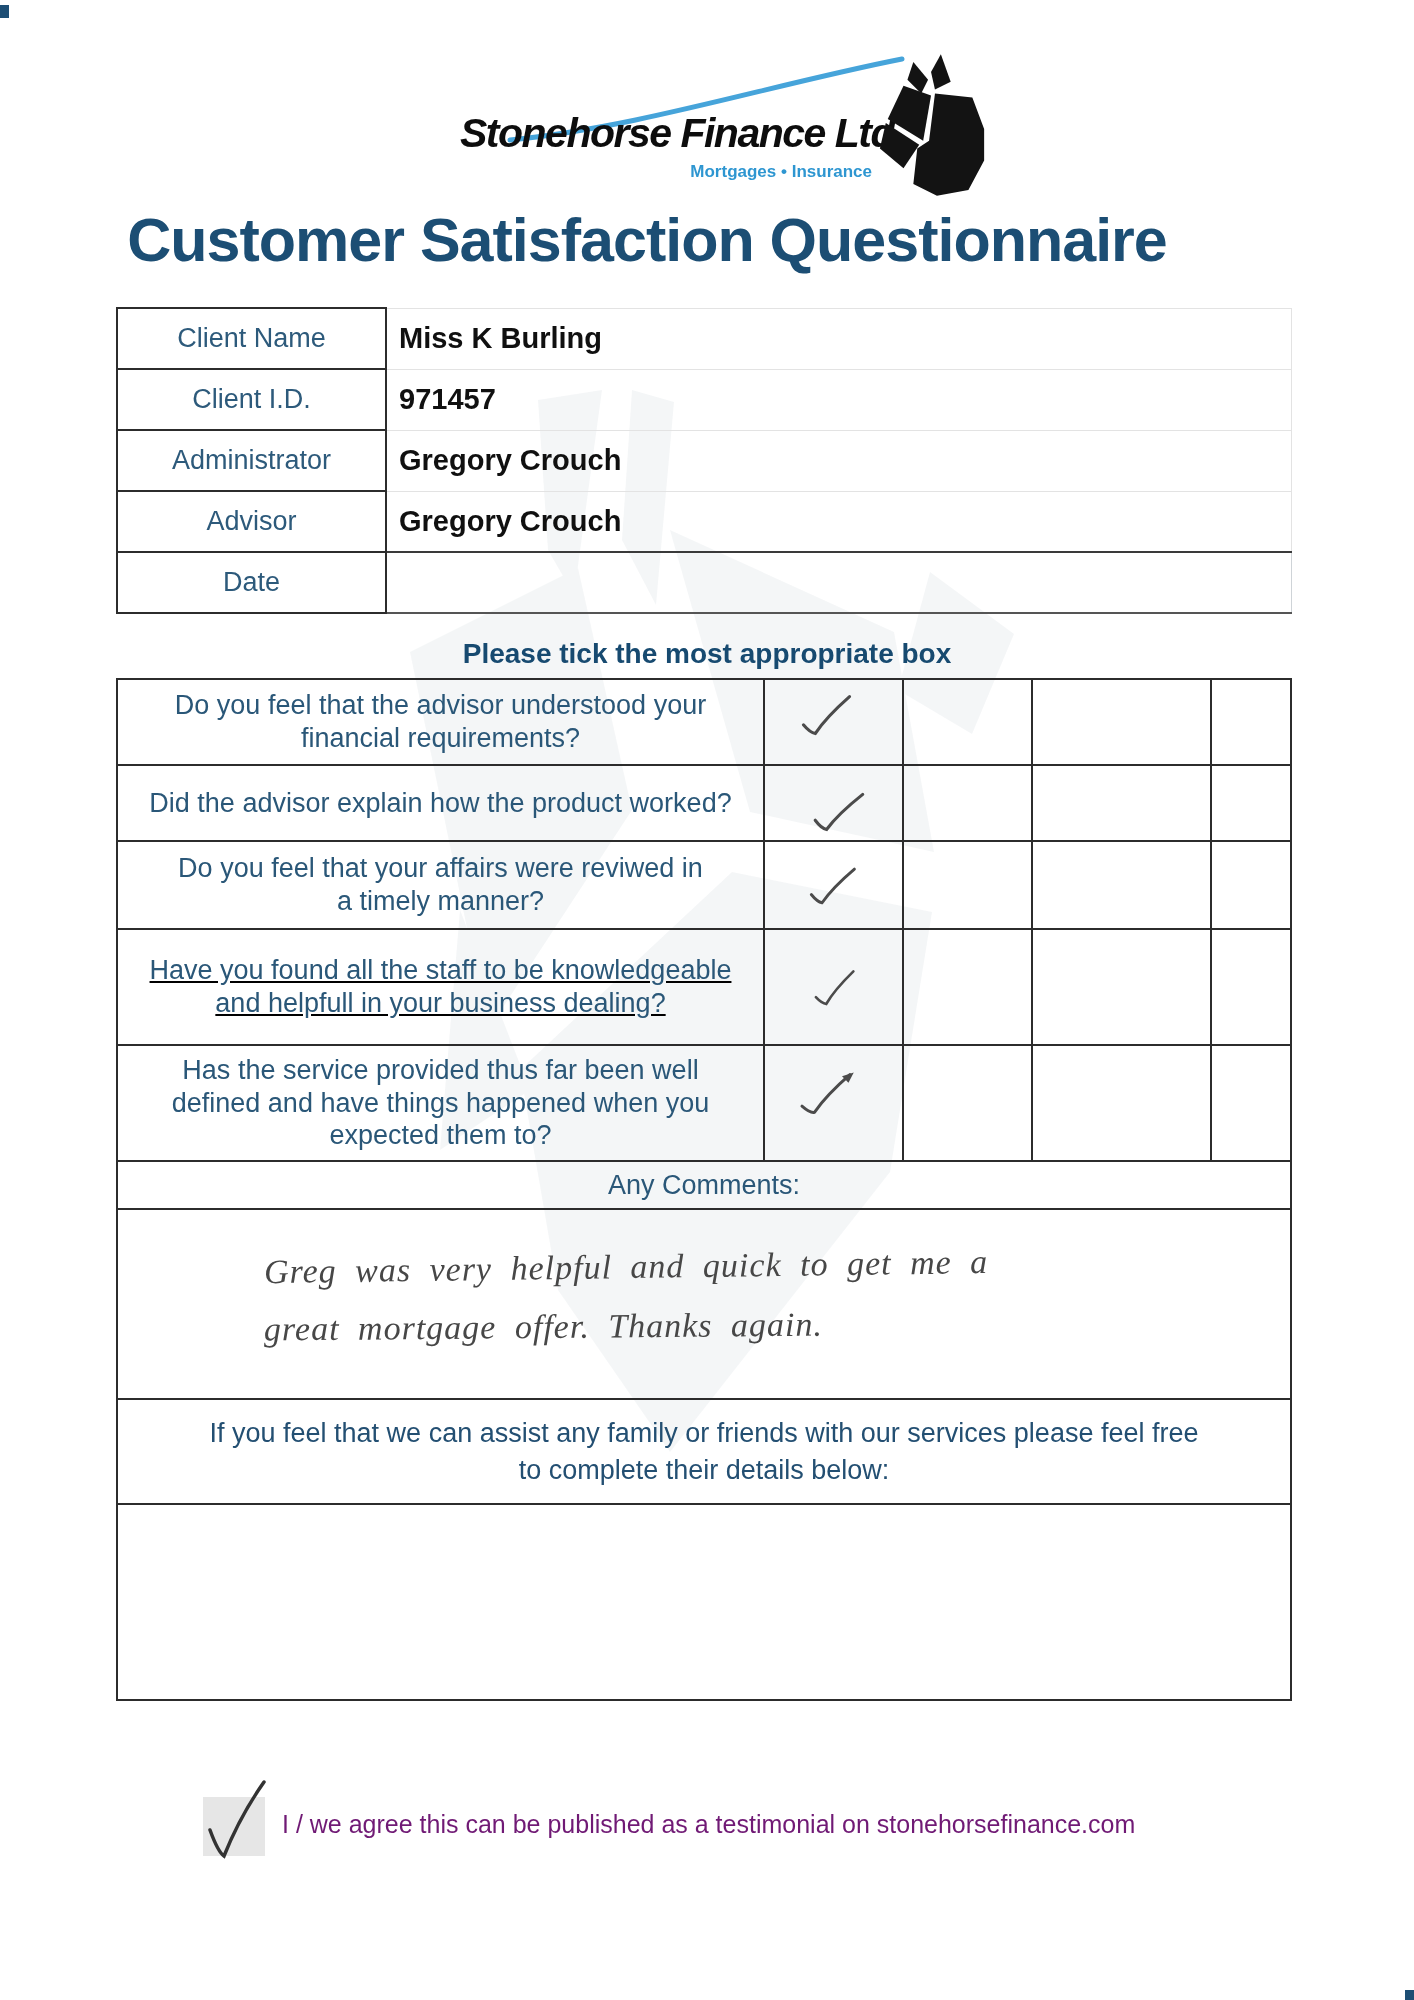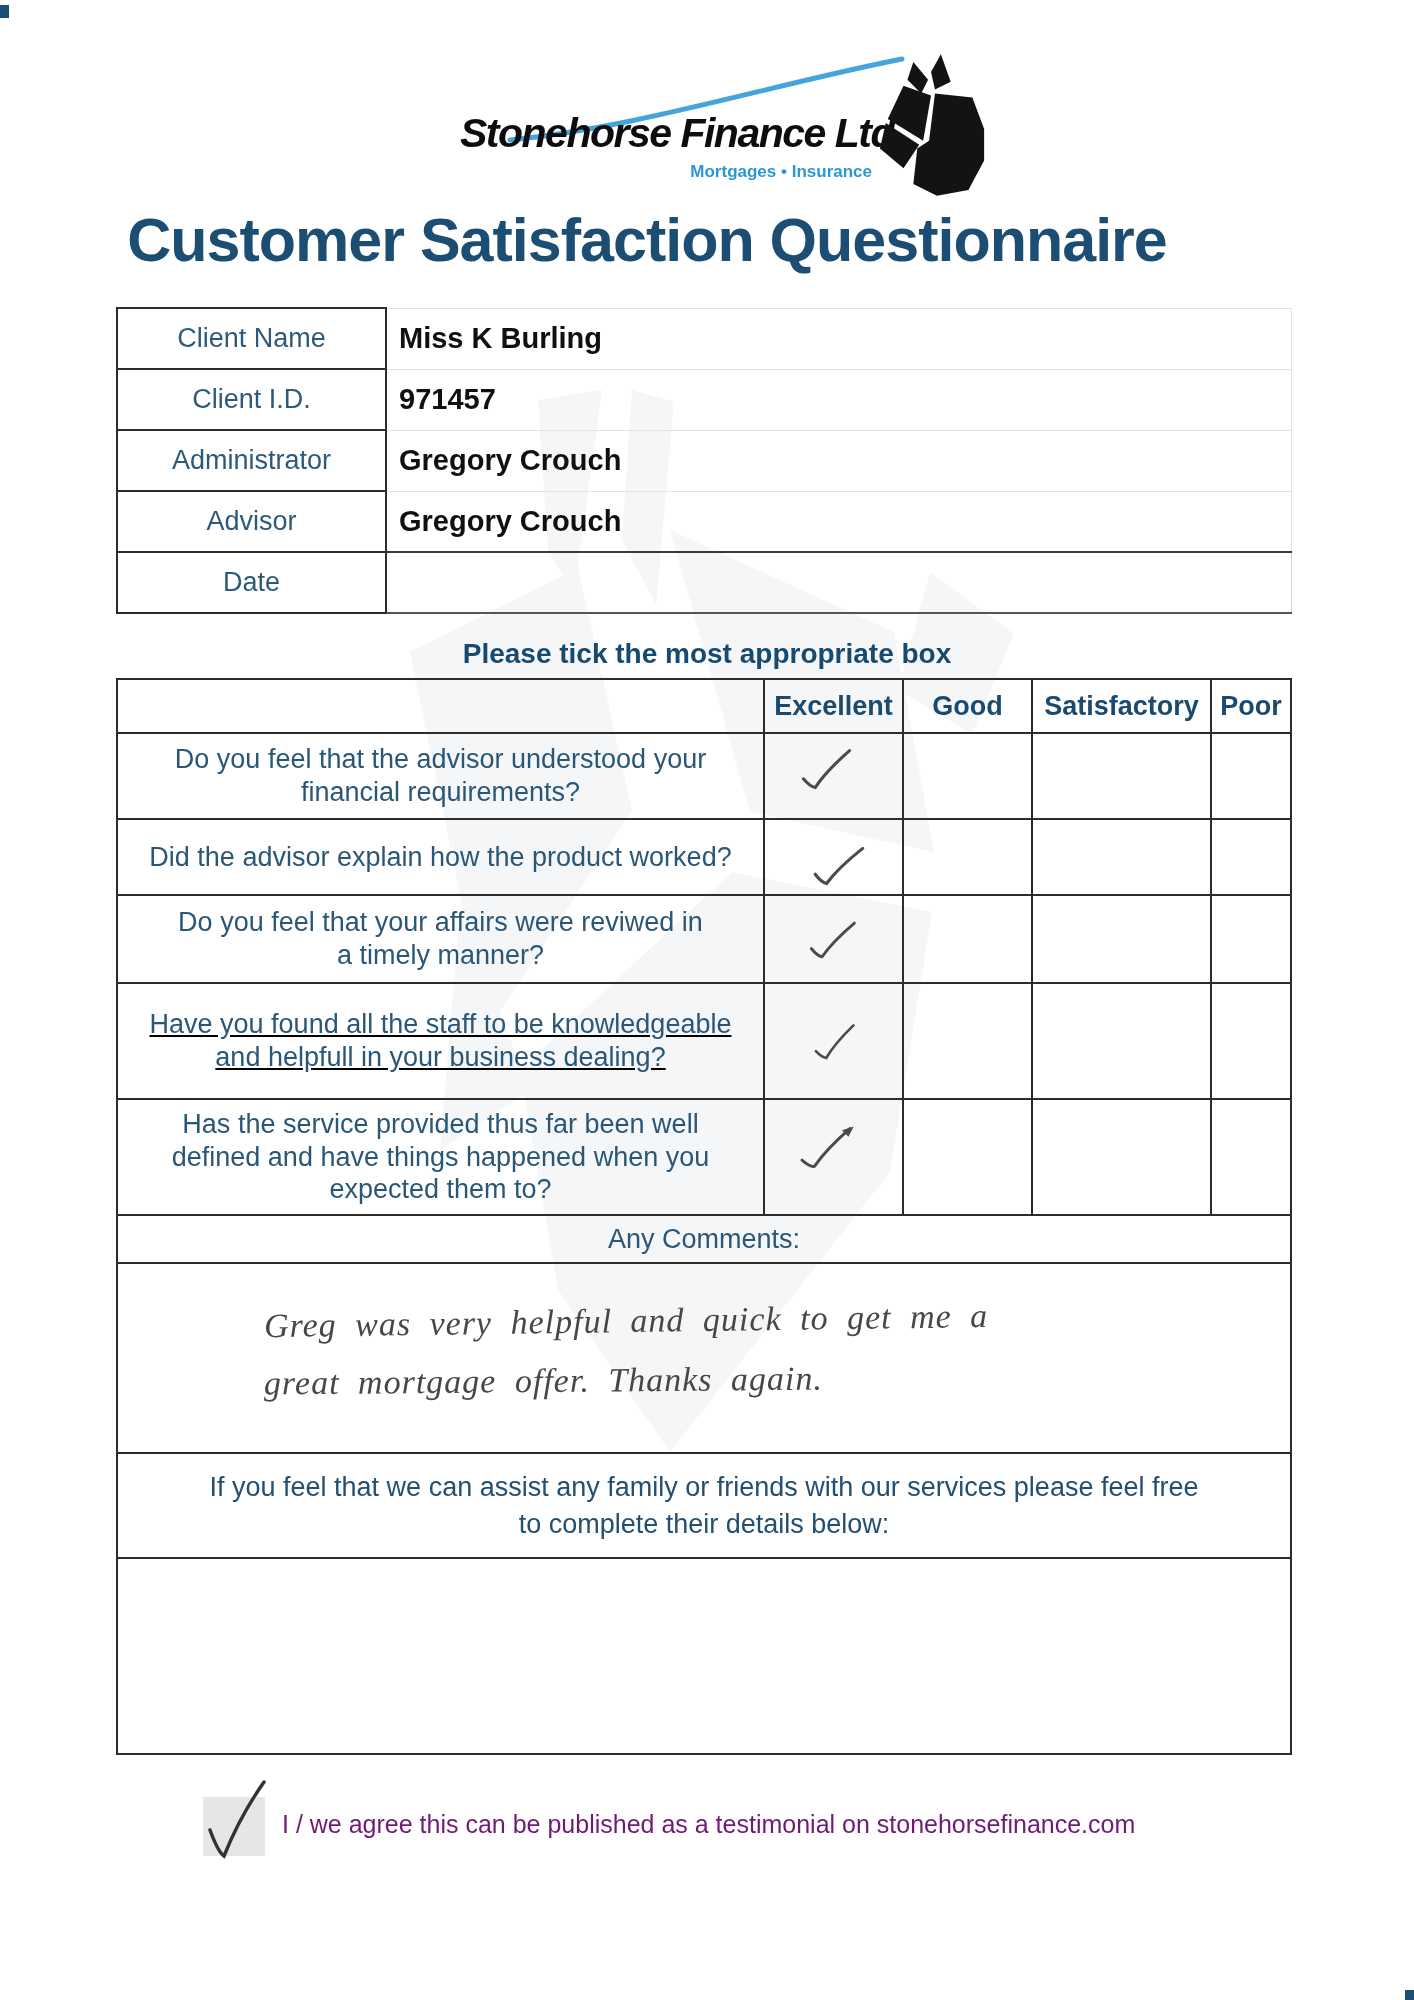--- a/index.html
+++ b/index.html
@@ -137,27 +137,20 @@
 
   <table id="survey-table">
     <colgroup>
       <col style="width:647px">
         <col style="width:139px">
         <col style="width:129px">
         <col style="width:179px">
         <col style="width:80px">
     </colgroup>
     <tbody>
-        <tr class="r-head">
-      <th></th>
-      <th>Excellent</th>
-      <th>Good</th>
-      <th>Satisfactory</th>
-      <th>Poor</th>
-    </tr>
 
     <tr class="r-q1">
       <td class="q-text">Do you feel that the advisor understood your
 financial requirements?</td>
       <td class="tick-cell">
         <svg width="62" height="48" viewBox="0 0 60 46" style="transform:rotate(-3deg) translate(-6px,-4px)">
           <path class="hand-stroke" d="M6 30 Q12 38 17 39 Q28 24 52 5"></path>
         </svg>
       </td>
       <td class="tick-cell"></td>

